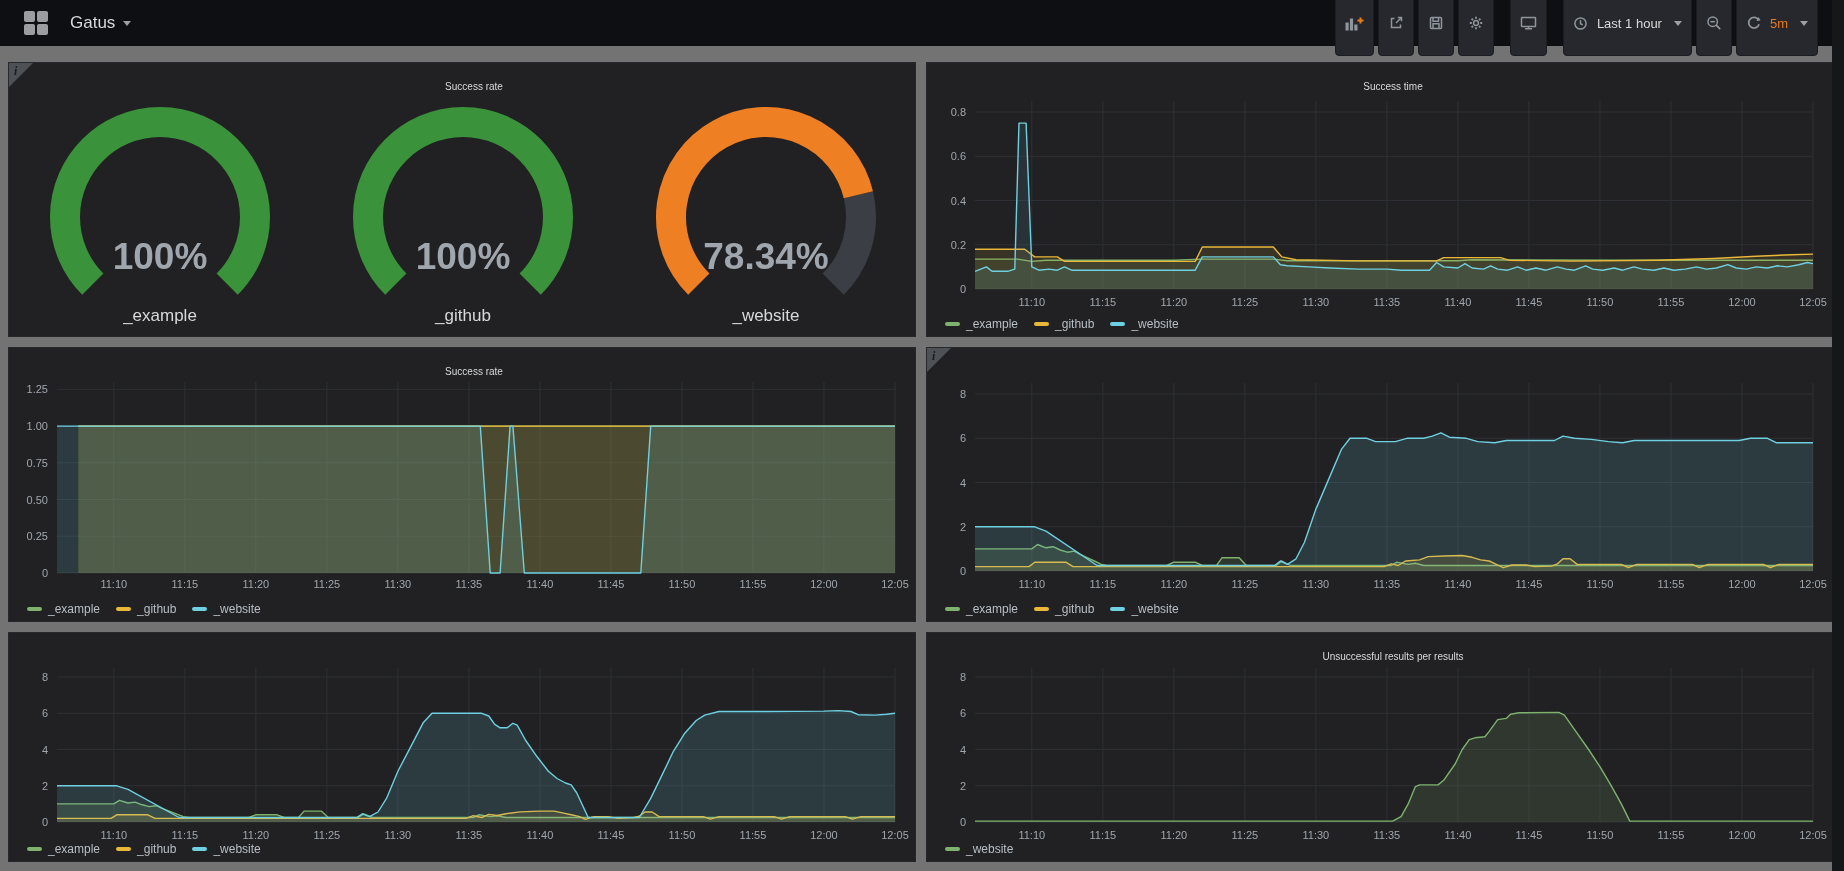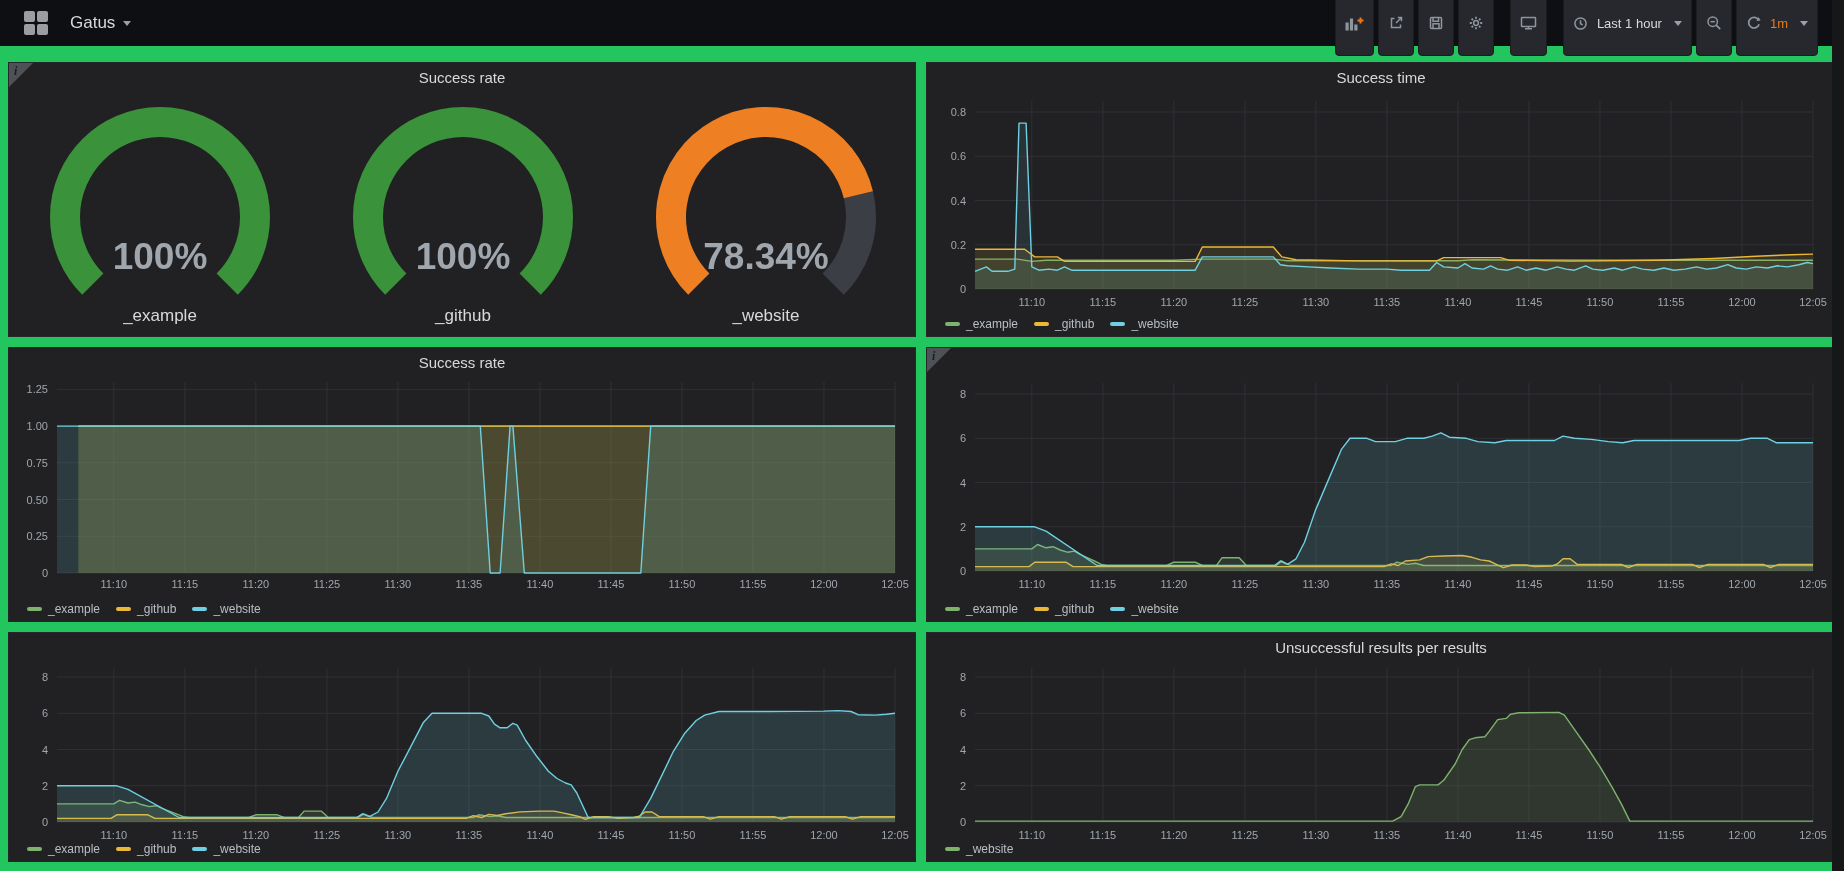--- a/index.html
+++ b/index.html
@@ -1,16 +1,16 @@
 <!DOCTYPE html>
 <html><head>
 <meta charset="utf-8">
 <style>
   html,body{margin:0;padding:0;background:#161719;}
-  .app{position:relative;width:1832px;height:871px;background:#22c55e;
+  .app{position:relative;width:1832px;height:871px;background:#737373;
        font-family:"Liberation Sans",sans-serif;overflow:hidden;color:#d8d9da;}
   
   .navbar{position:absolute;top:0;left:0;width:100%;height:46px;background:#0e0f12;
           display:flex;align-items:center;justify-content:space-between;}
   .nav-left{display:flex;align-items:center;padding-left:24px;}
   .logo{display:grid;grid-template-columns:11px 11px;grid-template-rows:11px 11px;gap:2px;cursor:pointer;}
   .logo span{background:#9b9da1;border-radius:2px;}
   .dash-title-wrap{display:flex;align-items:center;margin-left:22px;cursor:pointer;}
   .dash-title{font-size:17px;color:#d8d9da;}
   .caret{display:inline-block;width:0;height:0;border-left:4px solid transparent;
@@ -18,22 +18,22 @@
   .nav-right{display:flex;align-items:center;padding-right:14px;}
   .nav-btn{height:30px;background:#26282d;border:1px solid #1b1c20;border-radius:4px;
            display:flex;align-items:center;justify-content:center;padding:17px 9px;margin-left:4px;cursor:pointer;}
   .nav-btn svg{display:block;}
   .nav-gap{width:12px;}
   .nav-btn .btn-text{font-size:13px;color:#d8d9da;margin:0 4px;}
   .nav-btn .btn-text.accent{color:#eb7b18;}
   .icon-stroke{stroke:#8e959c;fill:none;stroke-width:1.5;}
   
   .panel{position:absolute;background:#212124;border:1px solid #27282b;box-sizing:border-box;}
-  .panel-title{position:absolute;top:6px;left:0;width:100%;margin:0;text-align:center;
-               font-size:15px;font-weight:500;color:#d8d9da;cursor:pointer;}
+  .panel-title{position:absolute;top:6px;left:0;width:100%;margin:12px;text-align:center;
+               font-size:10px;font-weight:500;color:#d8d9da;cursor:pointer;}
   .info-corner{position:absolute;top:0;left:0;width:0;height:0;
                border-top:24px solid #4e5257;border-right:24px solid transparent;cursor:pointer;}
   .info-i{position:absolute;top:-23px;left:5px;font-family:"Liberation Serif",serif;
           font-style:italic;font-weight:bold;font-size:12px;color:#1b1c1e;}
   .chart-svg{position:absolute;top:0;left:0;}
   svg text{font-family:"Liberation Sans",sans-serif;fill:#a0a6ad;font-size:11px;}
   .legend{position:absolute;left:18px;bottom:4px;display:flex;align-items:center;height:16px;}
   .legend-item{display:flex;align-items:center;margin-right:16px;cursor:pointer;}
   .legend-dash{width:15px;height:4px;border-radius:2px;margin-right:6px;}
   .legend-name{font-size:12px;color:#b8bfc6;}
@@ -106,21 +106,21 @@
           <circle class="icon-stroke" cx="6.7" cy="6.7" r="4.7"></circle>
           <path d="M10.2 10.2L14.2 14.2" stroke="#8e959c" stroke-width="1.8" fill="none"></path>
           <path class="icon-stroke" d="M4.5 6.7h4.4"></path>
         </svg>
       </div>
       <div class="nav-btn">
         <svg width="16" height="16" viewBox="0 0 16 16" style="margin-right:4px">
           <path d="M13.1 9.2A5.3 5.3 0 1 1 12.6 5" stroke="#8e959c" stroke-width="1.7" fill="none"></path>
           <polygon points="14.6,5.6 10.4,6.1 12.5,1.9" fill="#8e959c"></polygon>
         </svg>
-        <span class="btn-text accent">1m</span>
+        <span class="btn-text accent">5m</span>
         <span class="caret"></span>
       </div>
     </div>
   </header>
 
   <main>
 
     <section class="panel" style="left:8px;top:62px;width:908px;height:275px">
       <div class="info-corner">
           <span class="info-i">i</span>

